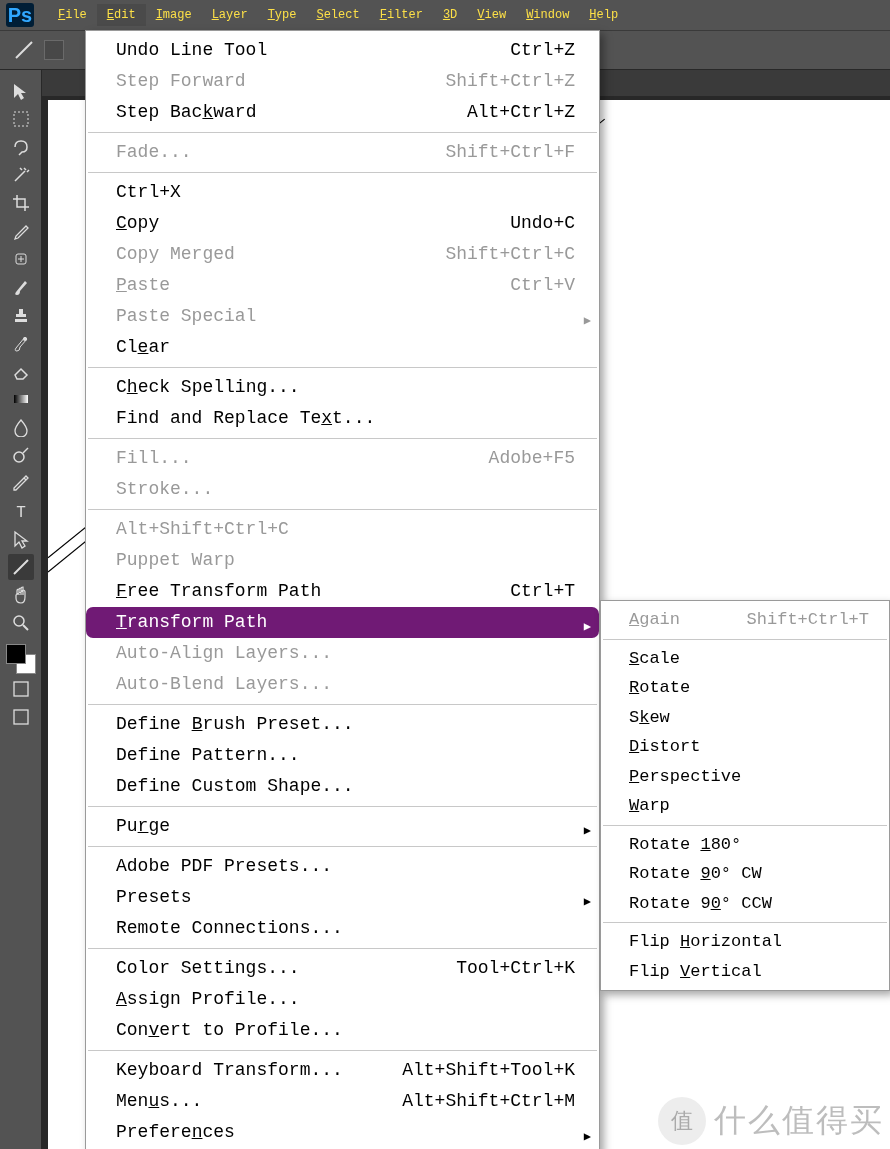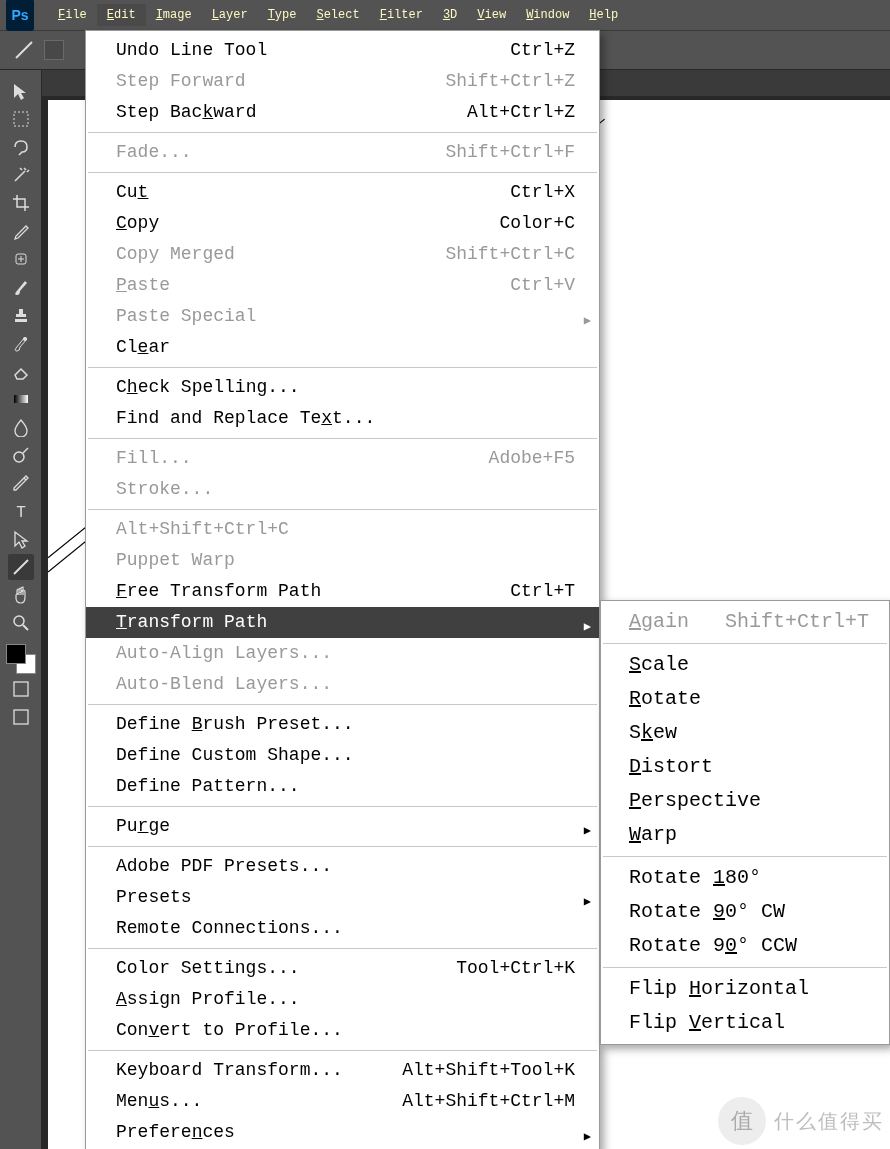--- a/index.html
+++ b/index.html
@@ -1,21 +1,21 @@
 <!DOCTYPE html>
 <html><head>
 <meta charset="utf-8">
 <style>
 * { margin: 0; padding: 0; box-sizing: border-box; font-family: "Courier New", monospace; }
 body { width: 890px; height: 1149px; background: #535353; overflow: hidden; position: relative; }
 
 .top-bar { height: 30px; background: #535353; display: flex; align-items: center; padding-left: 6px; }
-.ps-logo { width: 28px; height: 32px; background: #001e36; color: #31a8ff; font-weight: bold; font-size: 14px; display: flex; align-items: center; justify-content: center; border-radius: 3px; font-family: Arial, sans-serif; }
+.ps-logo { width: 28px; height: 24px; background: #001e36; color: #31a8ff; font-weight: bold; font-size: 20px; display: flex; align-items: center; justify-content: center; border-radius: 3px; font-family: Arial, sans-serif; }
 .menubar { display: flex; margin-left: 14px; font-family: Tahoma, Arial, sans-serif; }
-.menubar-item { color: #fef9c3; font-size: 12px; padding: 4px 10px; cursor: default; }
+.menubar-item { color: #fde047; font-size: 12px; padding: 4px 10px; cursor: default; }
 .menubar-item.active { background: #4a4a4a; }
 .menubar-item span.u { text-decoration: underline; }
 
 .options-bar { height: 40px; background: #535353; border-top: 1px solid #3a3a3a; border-bottom: 1px solid #282828; display:flex; align-items:center; padding-left:12px; gap:8px; }
 .opt-icon { width:20px; height:20px; border:1px solid #6a6a6a; background:#484848; }
 .opt-line { width:24px; height:24px; display:flex; align-items:center; justify-content:center; }
 .opt-line svg { display:block; }
 
 .tab-strip { height: 26px; background: #3a3a3a; display:flex; align-items:center; padding-left:48px; }
 .doc-tab { color:#ddd; font-size:11px; font-family: Tahoma,Arial,sans-serif; padding:4px 10px; background:#2c2c2c; border-top:1px solid #555; }
@@ -31,31 +31,31 @@
 .swatch-pair { position:relative; width:30px; height:30px; margin-top:6px; }
 .swatch-fg { position:absolute; left:0; top:0; width:20px; height:20px; background:#000; border:1px solid #888; }
 .swatch-bg { position:absolute; right:0; bottom:0; width:20px; height:20px; background:#fff; border:1px solid #888; }
 
 .menu { position:absolute; left:85px; top:30px; width:515px; background:#fff; border:1px solid #9a9a9a; box-shadow:4px 4px 8px rgba(0,0,0,.35); padding:4px 0; }
 .menu-row { display:flex; align-items:flex-end; padding:2px 24px 2px 30px; font-size:18px; line-height:1.5; position:relative; cursor:default; }
 .menu-row .lbl { flex:1; white-space:nowrap; }
 .menu-row .sc { color:#000; white-space:nowrap; }
 .menu-row.disabled { color:#999; }
 .menu-row.disabled .sc { color:#999; }
-.menu-row.hov { background:#404040; color:#fff; }
+.menu-row.hov { background:#701a75; color:#fff;border-radius:7px; }
 .menu-sep { height:1px; background:#c8c8c8; margin:4px 2px; }
 .menu-row .arrow { position:absolute; right:8px; font-size:12px; }
 .menu-row .u { text-decoration: underline; }
 
 .submenu { position:absolute; left:600px; top:600px; width:290px; background:#fff; border:1px solid #9a9a9a; box-shadow:4px 4px 8px rgba(0,0,0,.35); padding:4px 0; }
-.submenu .menu-row { font-size:20px; padding:2px 20px 2px 28px;gap:27px; }
+.submenu .menu-row { font-size:17px; padding:2px 20px 2px 28px;gap:27px; }
 
 .watermark { position:absolute; right:6px; bottom:4px; display:flex; align-items:center; gap:8px; color:#888; font-family:"Microsoft YaHei",Arial,sans-serif; opacity:.55; pointer-events:none; }
 .wm-circle { width:48px; height:48px; border-radius:50%; background:rgba(160,160,160,.35); display:flex; align-items:center; justify-content:center; font-size:22px; color:#666; }
-.wm-text { font-size:20px; letter-spacing:2px; }
+.wm-text { font-size:32px; letter-spacing:2px; }
 </style>
 </head>
 <body>
 
 <div class="top-bar">
   <div class="ps-logo">Ps</div>
   <div class="menubar" id="menubar">
       <div class="menubar-item"><span class="u">F</span>ile</div>
       <div class="menubar-item active"><span class="u">E</span>dit</div>
       <div class="menubar-item"><span class="u">I</span>mage</div>
@@ -345,26 +345,25 @@
       <span class="lbl">Step Bac<span class="u">k</span>ward</span>
       <span class="sc">Alt+Ctrl+Z</span>
     </div>
     <div class="menu-sep"></div>
     <div class="menu-row disabled">
       <span class="lbl">Fade...</span>
       <span class="sc">Shift+Ctrl+F</span>
     </div>
     <div class="menu-sep"></div>
     <div class="menu-row">
-      <span class="lbl">Cu<span class="u">t</span></span>
       <span class="sc">Ctrl+X</span>
     </div>
     <div class="menu-row">
       <span class="lbl"><span class="u">C</span>opy</span>
-      <span class="sc">Color+C</span>
+      <span class="sc">Undo+C</span>
     </div>
     <div class="menu-row disabled">
       <span class="lbl">Copy Merged</span>
       <span class="sc">Shift+Ctrl+C</span>
     </div>
     <div class="menu-row disabled">
       <span class="lbl"><span class="u">P</span>aste</span>
       <span class="sc">Ctrl+V</span>
     </div>
     <div class="menu-row disabled">
@@ -408,24 +407,24 @@
       <span class="lbl">Auto-Align Layers...</span>
     </div>
     <div class="menu-row disabled">
       <span class="lbl">Auto-Blend Layers...</span>
     </div>
     <div class="menu-sep"></div>
     <div class="menu-row">
       <span class="lbl">Define <span class="u">B</span>rush Preset...</span>
     </div>
     <div class="menu-row">
+      <span class="lbl">Define Pattern...</span>
+    </div>
+    <div class="menu-row">
       <span class="lbl">Define Custom Shape...</span>
-    </div>
-    <div class="menu-row">
-      <span class="lbl">Define Pattern...</span>
     </div>
     <div class="menu-sep"></div>
     <div class="menu-row">
       <span class="lbl">Pu<span class="u">r</span>ge</span>
       <span class="arrow">▶</span>
     </div>
     <div class="menu-sep"></div>
     <div class="menu-row">
       <span class="lbl">Adobe PDF Presets...</span>
     </div>

